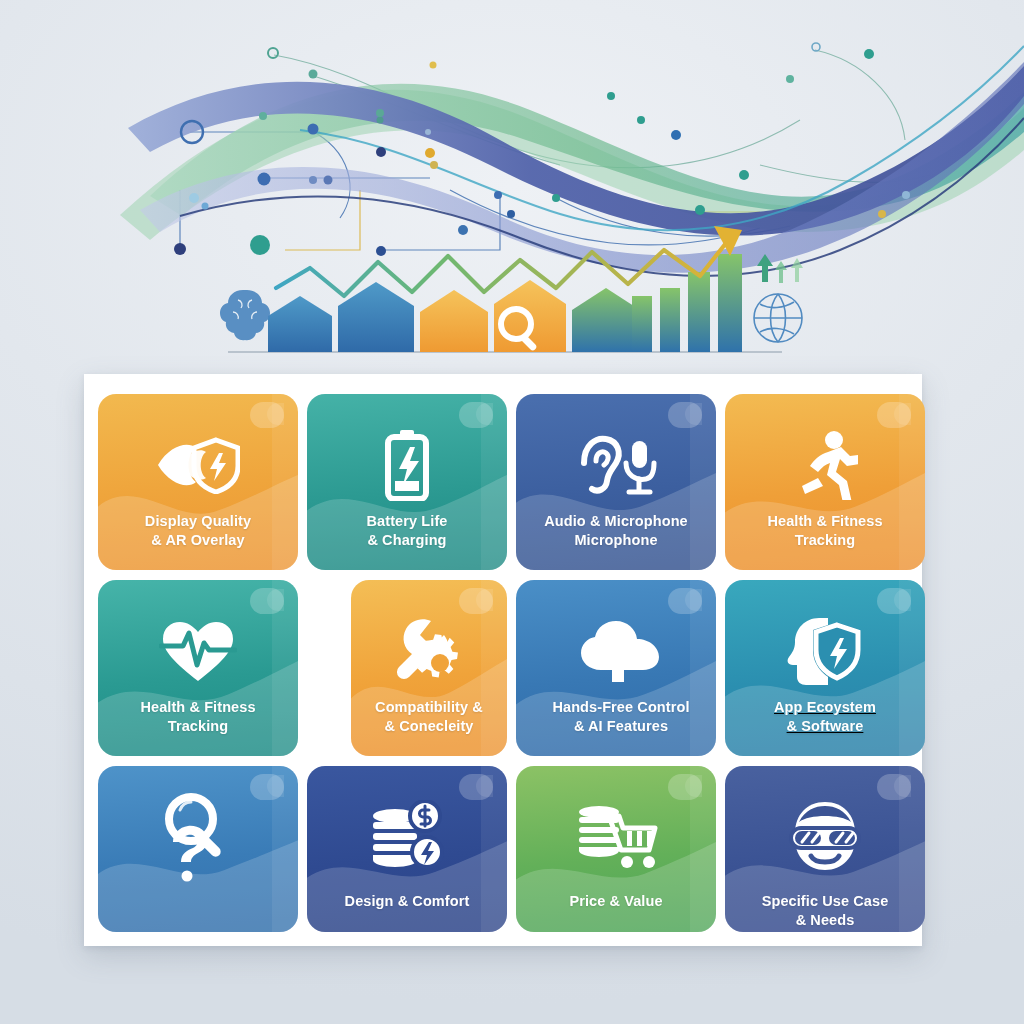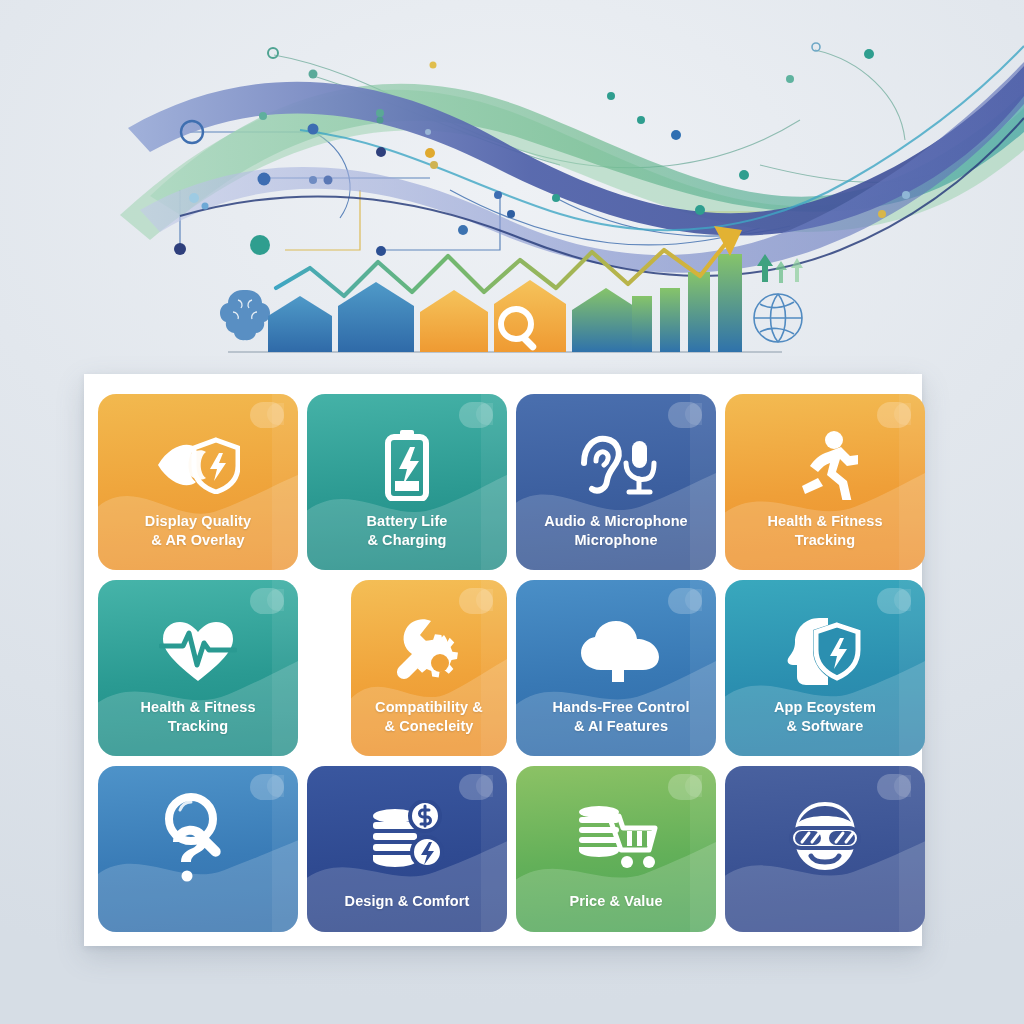--- a/index.html
+++ b/index.html
@@ -71,21 +71,21 @@
   .tile.r3 .cap{margin-top:16px;}
 
   
   .g-amber  {background:linear-gradient(175deg,#f2b94f 0%,#efa53c 52%,#ec9430 100%);}
   .g-teal   {background:linear-gradient(175deg,#45b2a7 0%,#2c9a92 55%,#1b8882 100%);}
   .g-navy   {background:linear-gradient(175deg,#4a6fae 0%,#3c5f9f 55%,#35538f 100%);}
   .g-orange {background:linear-gradient(175deg,#f3bb52 0%,#ef9f38 55%,#ec8f2c 100%);}
   .g-teal2  {background:linear-gradient(175deg,#46b4a9 0%,#2a9a92 55%,#1d8b85 100%);}
   .g-amber2 {background:linear-gradient(175deg,#f4be56 0%,#f0a33a 55%,#ec922e 100%);margin-left:44px;}
   .g-blue   {background:linear-gradient(175deg,#4a8fc7 0%,#3878b4 55%,#2f6aa8 100%);padding-left:10px;}
-  .g-cyan   {background:linear-gradient(175deg,#39a8bd 0%,#2b8fb0 55%,#2a7fa8 100%);}
+  .g-cyan   {background:linear-gradient(175deg,#39a8bd 0%,#2b8fb0 55%,#2a7fa8 100%);text-decoration:underline;}
   .g-blue2  {background:linear-gradient(175deg,#4e93c9 0%,#3a7cb7 55%,#3370ac 100%);}
   .g-indigo {background:linear-gradient(175deg,#3a579f 0%,#2f4a91 55%,#2a4287 100%);}
   .g-green  {background:linear-gradient(175deg,#8cc265 0%,#63b059 55%,#4da457 100%);}
   .g-indigo2{background:linear-gradient(175deg,#49619f 0%,#3b5394 55%,#34498c 100%);}
 </style>
 </head>
 <body>
 
 <div id="hero">
   <svg viewBox="0 0 1024 375" xmlns="http://www.w3.org/2000/svg" aria-hidden="true">
@@ -515,16 +515,20 @@
           <path d="M40 2 C 22 2 10 15 10 33 v6 c0 18 13 31 30 31 s30 -13 30 -31 v-6 C70 15 58 2 40 2 Z"></path>
           <path d="M14 22 C 20 10 30 6 40 6 c10 0 20 4 26 16 C 56 14 24 14 14 22 Z" fill="#3b5394"></path>
           <rect x="6" y="28" width="68" height="20" rx="10" fill="#fff" stroke="#3b5394" stroke-width="4"></rect>
           <rect x="10" y="31" width="26" height="14" rx="7" fill="#3b5394"></rect>
           <rect x="44" y="31" width="26" height="14" rx="7" fill="#3b5394"></rect>
           <path d="M17 42 L24 33 M27 42 L34 33" stroke="#fff" stroke-width="3" stroke-linecap="round"></path>
           <path d="M51 42 L58 33 M61 42 L68 33" stroke="#fff" stroke-width="3" stroke-linecap="round"></path>
           <path d="M26 56 C 30 64 50 64 54 56" fill="none" stroke="#3b5394" stroke-width="5" stroke-linecap="round"></path>
         </svg>
       </span>
+      <div class="cap">
+        <div>Specific Use Case</div>
+        <div>&amp; Needs</div>
+      </div>
     </div>
 
   </div>
 </div>
 
 </body></html>

